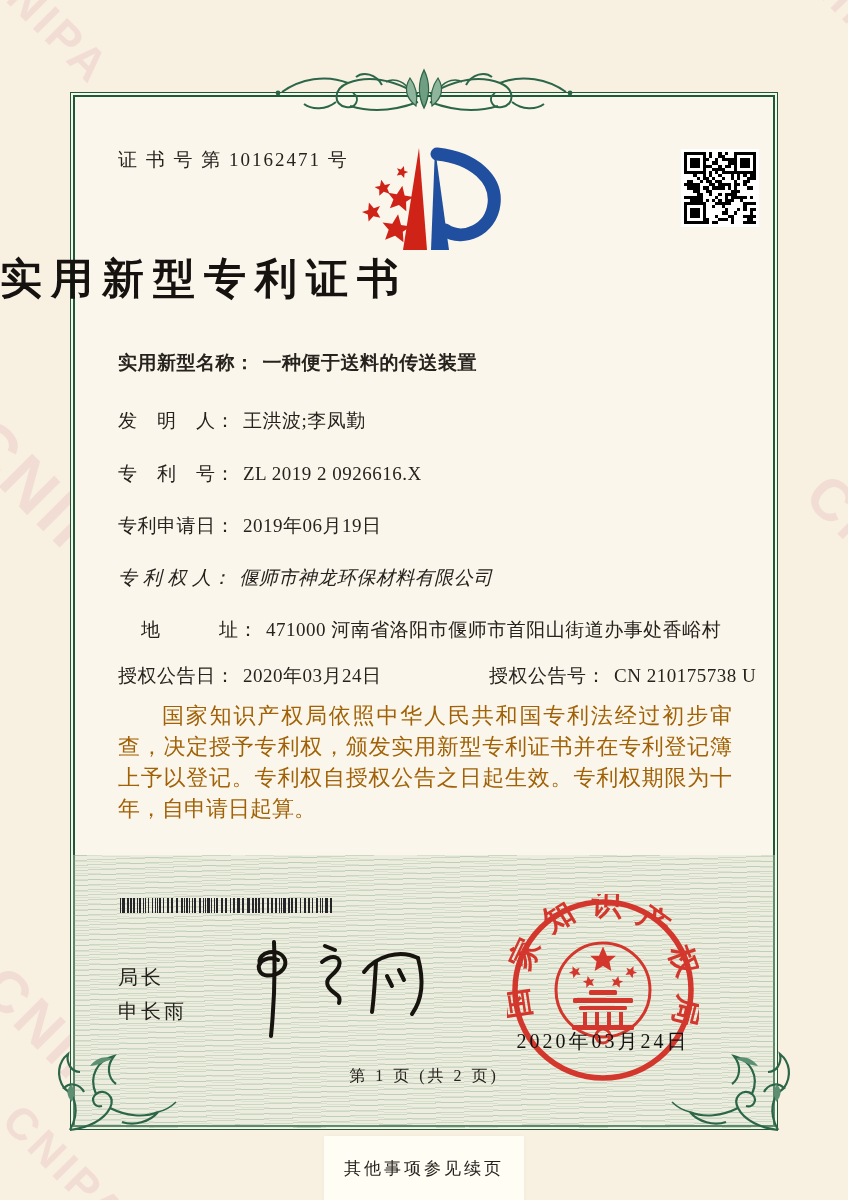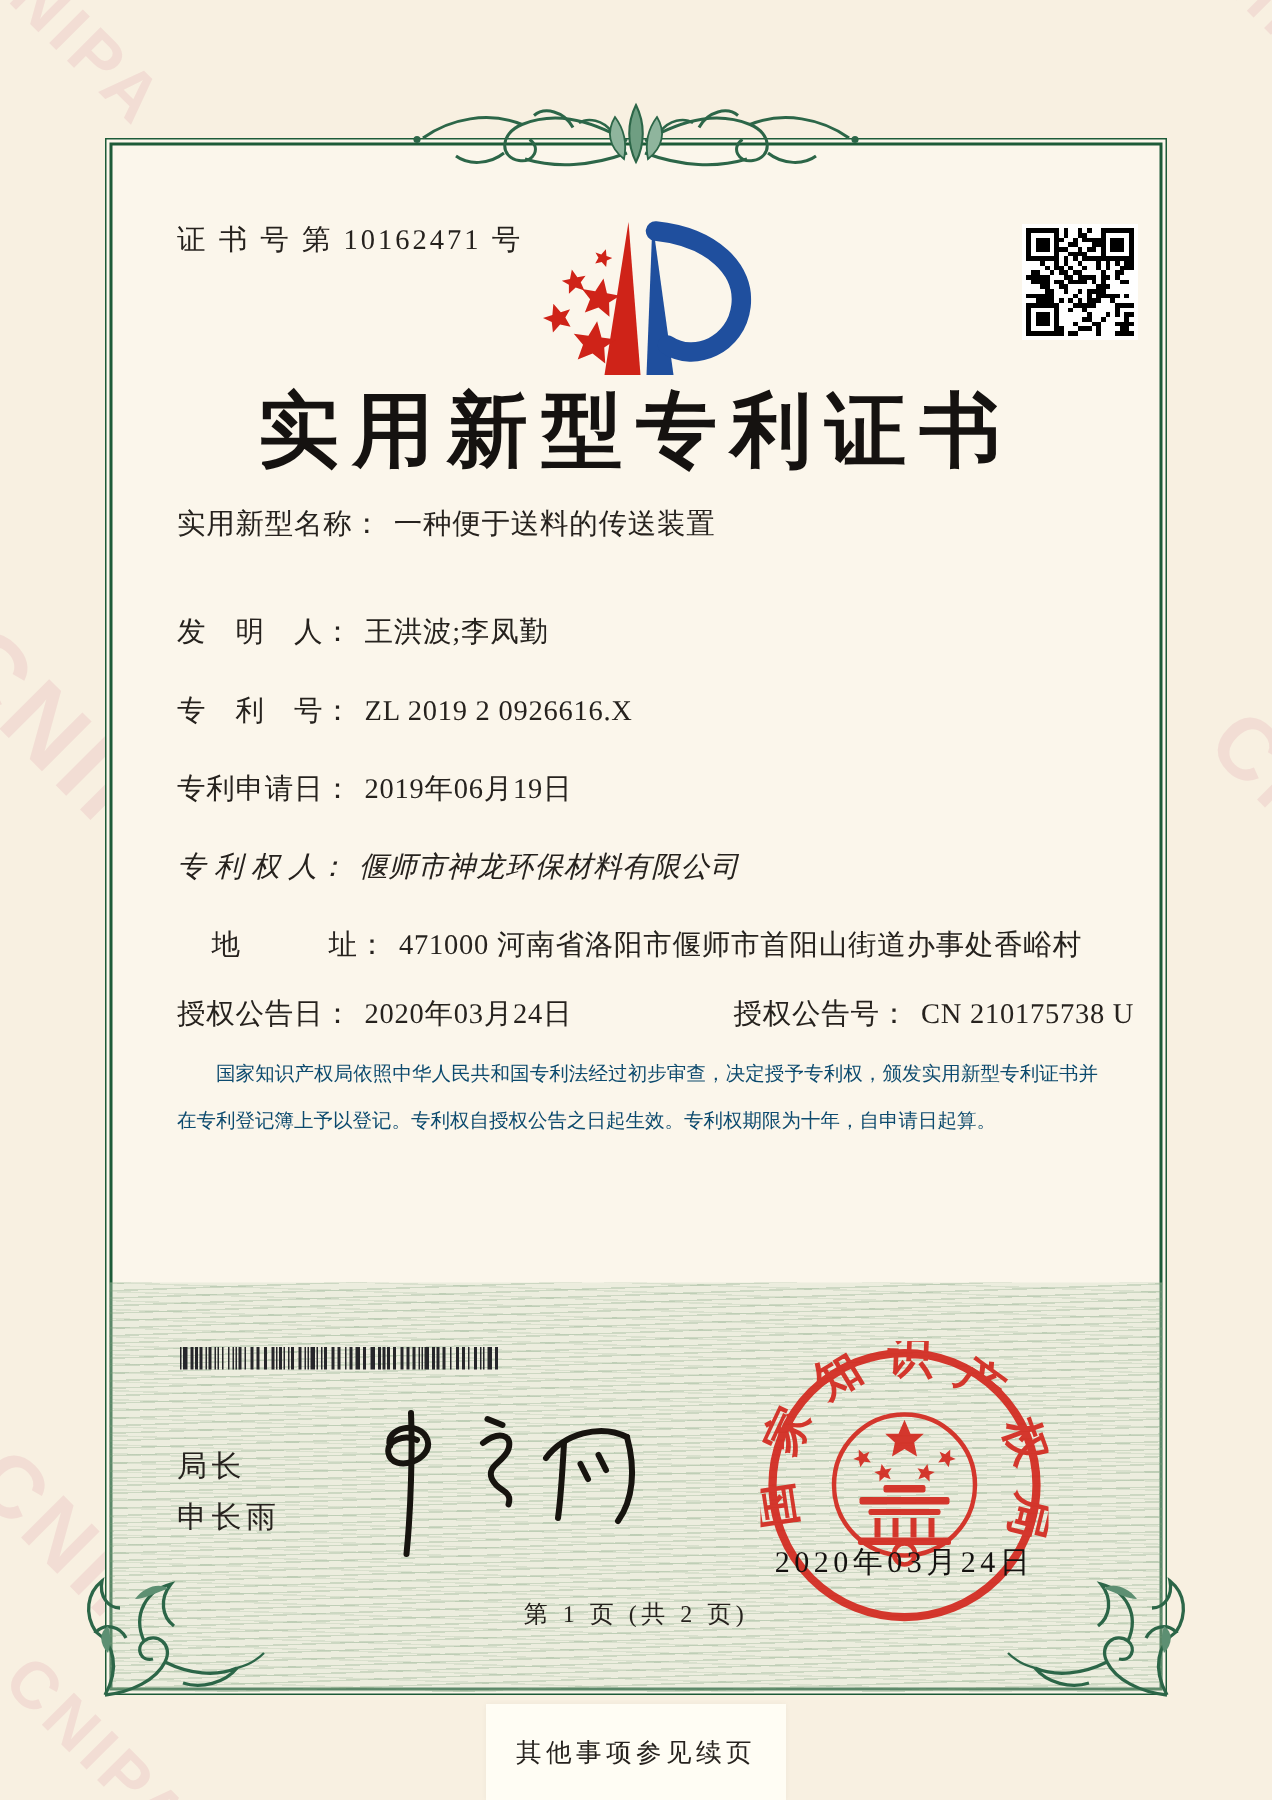--- a/index.html
+++ b/index.html
@@ -50,32 +50,32 @@
   }
   .ornament{position:absolute;pointer-events:none;}
   .orn-top{left:264px;top:62px;}
   .orn-bl{left:46px;top:1046px;}
   .orn-br{left:662px;top:1046px;transform:scaleX(-1);}
   
   .cert-no{position:absolute;left:118px;top:147px;font-size:19px;letter-spacing:2px;}
   .logo{position:absolute;left:347px;top:144px;}
   .qr{position:absolute;left:681px;top:149px;}
   .title{
-    position:absolute;left:0;right:0;top:251px;text-align:center;
-    font-size:54px;font-weight:700;letter-spacing:9px;color:#151210;
+    position:absolute;left:0;right:0;top:251px;text-align:left;
+    font-size:42px;font-weight:700;letter-spacing:9px;color:#151210;
   }
   
   .row{position:absolute;left:118px;font-size:19px;white-space:nowrap;letter-spacing:.5px;}
   .row .val{margin-left:8px;}
-  .r1{top:336px;} .r2{top:408px;} .r3{top:461px;} .r4{top:513px;}
+  .r1{top:350px;font-weight:bold;} .r2{top:408px;} .r3{top:461px;} .r4{top:513px;}
   .r5{top:565px;font-style:italic;} .r6{top:617px;margin-left:23px;} .r7{top:663px;}
   .grant2{position:absolute;left:352px;margin-left:19px;}
   
   .paras{position:absolute;left:118px;top:700px;width:614px;}
-  .paras p{margin:0;text-indent:2em;font-size:13px;line-height:31px;text-align:justify;color:#0c4a6e;}
+  .paras p{margin:0;text-indent:2em;font-size:22px;line-height:31px;text-align:justify;color:#a16207;}
   
   .barcode{position:absolute;left:120px;top:897px;}
   .signer-title{position:absolute;left:118px;top:964px;font-size:20px;letter-spacing:3px;}
   .signer-name{position:absolute;left:118px;top:998px;font-size:20px;letter-spacing:3px;}
   .signature{position:absolute;left:228px;top:936px;}
   .seal{position:absolute;left:507px;top:894px;opacity:.92;}
   .seal-date{
     position:absolute;left:603px;top:1028px;transform:translateX(-50%);
     font-size:20px;letter-spacing:3px;color:#141210;white-space:nowrap;
   }

